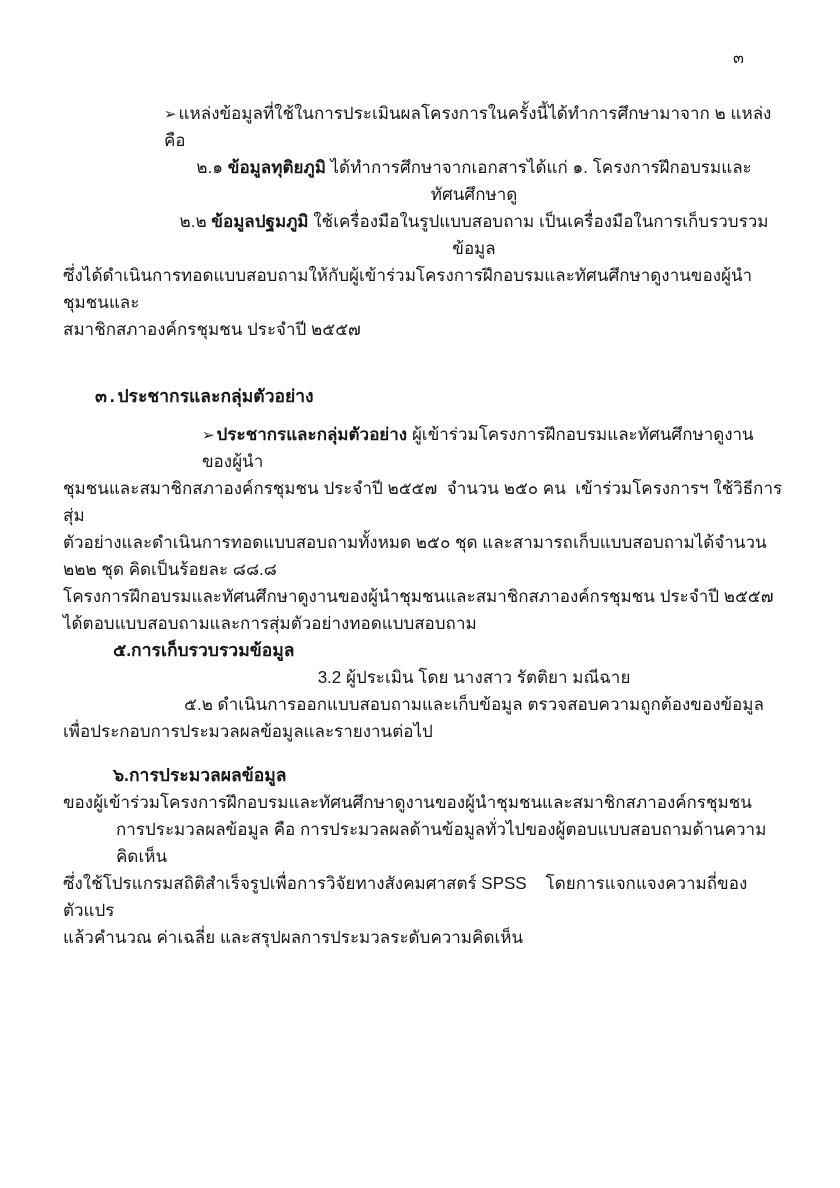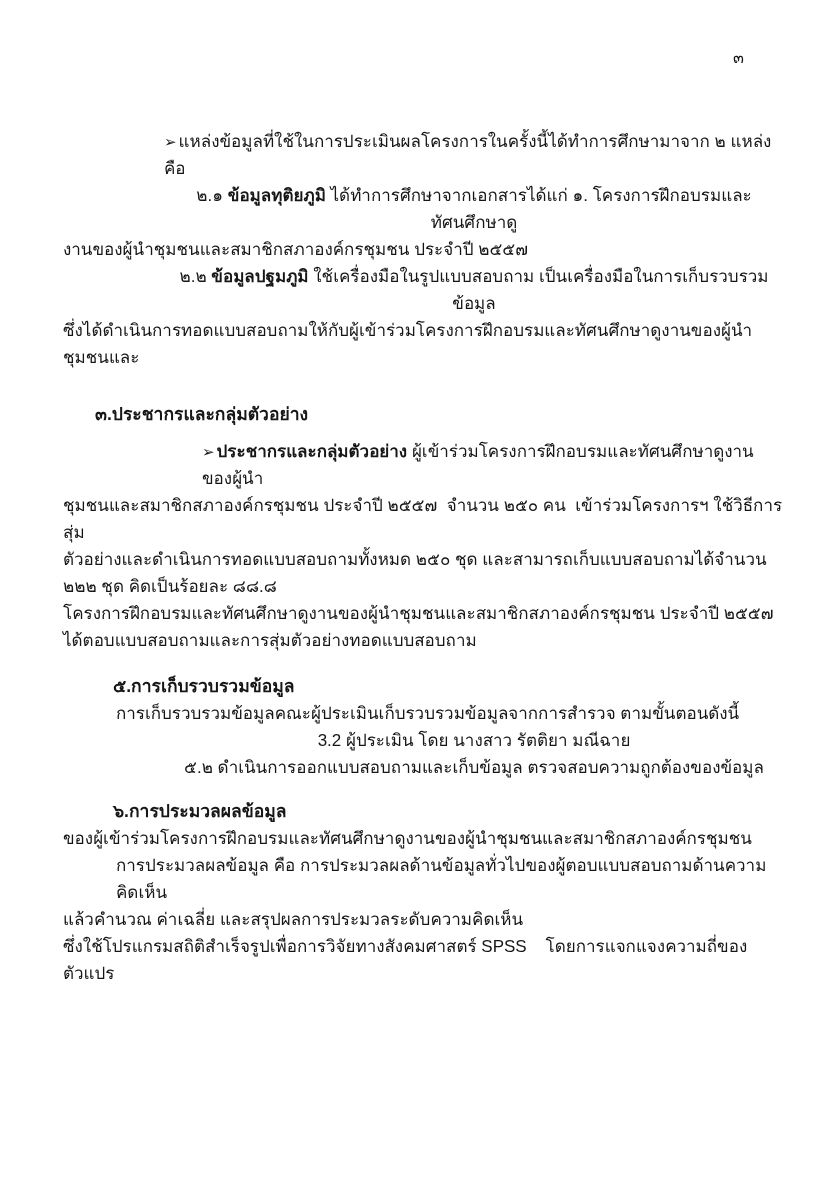--- a/index.html
+++ b/index.html
@@ -26,68 +26,68 @@
     font-size:17.5px;font-weight:bold;line-height:27px;
     margin:0;white-space:pre-wrap;
   }
   .b{font-weight:bold;}
   .arrow{font-size:15px;padding-right:2px;}
   
   .ind-h2{padding-left:21px;}
   .ind-h3{padding-left:32px;}
   .ind-h4{padding-left:50px;}
   .ind-para{padding-left:53px;}
-  .ind-bullet1{padding-left:101px;margin-top:28px;}
+  .ind-bullet1{padding-left:101px;}
   .ind-bullet2{padding-left:139px;}
   .ind-sub{padding-left:102px;text-align:center;}
   
-  .mt-s3{margin-top:30px;}
+  .mt-s3{margin-top:41px;font-family:Liberation Mono, monospace;}
   .mt-s3b{margin-top:10px;}
   .mt-s4{margin-top:23px;}
-  .mt-s5{margin-top:19px;}
+  .mt-s5{}
   .mt-s6{margin-top:17px;}
 </style>
 </head>
 <body>
 
 <div class="page">
   <div class="page-number">๓</div>
 
   <div class="content">
 
     <section>
       <div class="line ind-bullet1"><span class="arrow">➢</span><span>แหล่งข้อมูลที่ใช้ในการประเมินผลโครงการในครั้งนี้ได้ทำการศึกษามาจาก ๒ แหล่ง คือ</span></div>
       <div class="line ind-sub"><span>๒.๑ </span><span class="b">ข้อมูลทุติยภูมิ</span><span> ได้ทำการศึกษาจากเอกสารได้แก่ ๑. โครงการฝึกอบรมและทัศนศึกษาดู</span></div>
-      <div class="line">งานของผู้นำชุมชนและสมาชิกสภาองค์กรชุมชน ประจำปี ๒๕๕๗</div>
       <div class="line ind-sub"><span>๒.๒ </span><span class="b">ข้อมูลปฐมภูมิ</span><span> ใช้เครื่องมือในรูปแบบสอบถาม เป็นเครื่องมือในการเก็บรวบรวมข้อมูล</span></div>
       <div class="line">ซึ่งได้ดำเนินการทอดแบบสอบถามให้กับผู้เข้าร่วมโครงการฝึกอบรมและทัศนศึกษาดูงานของผู้นำชุมชนและ</div>
+      <div class="line">สมาชิกสภาองค์กรชุมชน ประจำปี ๒๕๕๗</div>
     </section>
 
     <section>
       <h2 class="h ind-h3 mt-s3">๓.ประชากรและกลุ่มตัวอย่าง</h2>
       <div class="line ind-bullet2 mt-s3b"><span class="arrow">➢</span><span class="b">ประชากรและกลุ่มตัวอย่าง</span><span> ผู้เข้าร่วมโครงการฝึกอบรมและทัศนศึกษาดูงานของผู้นำ</span></div>
       <div class="line">ชุมชนและสมาชิกสภาองค์กรชุมชน ประจำปี ๒๕๕๗  จำนวน ๒๕๐ คน  เข้าร่วมโครงการฯ ใช้วิธีการสุ่ม</div>
       <div class="line">ตัวอย่างและดำเนินการทอดแบบสอบถามทั้งหมด ๒๕๐ ชุด และสามารถเก็บแบบสอบถามได้จำนวน</div>
       <div class="line">๒๒๒ ชุด คิดเป็นร้อยละ ๘๘.๘</div>
     </section>
 
     <section>
       <div class="line">โครงการฝึกอบรมและทัศนศึกษาดูงานของผู้นำชุมชนและสมาชิกสภาองค์กรชุมชน ประจำปี ๒๕๕๗</div>
       <div class="line">ได้ตอบแบบสอบถามและการสุ่มตัวอย่างทอดแบบสอบถาม</div>
     </section>
 
     <section>
       <h2 class="h ind-h4 mt-s5">๕.การเก็บรวบรวมข้อมูล</h2>
-      <div class="line ind-para">การเก็บรวบรวมข้อมูลคณะผู้ประเมินเก็บรวบรวมข้อมูลจากการสำรวจ ตามขั้นตอนดังนี้</div>
       <div class="line ind-sub">3.2 ผู้ประเมิน โดย นางสาว รัตติยา มณีฉาย</div>
       <div class="line ind-sub">๕.๒ ดำเนินการออกแบบสอบถามและเก็บข้อมูล ตรวจสอบความถูกต้องของข้อมูล</div>
+      <div class="line">เพื่อประกอบการประมวลผลข้อมูลและรายงานต่อไป</div>
     </section>
 
     <section>
       <h2 class="h ind-h4 mt-s6">๖.การประมวลผลข้อมูล</h2>
       <div class="line">ของผู้เข้าร่วมโครงการฝึกอบรมและทัศนศึกษาดูงานของผู้นำชุมชนและสมาชิกสภาองค์กรชุมชน</div>
       <div class="line ind-para">การประมวลผลข้อมูล คือ การประมวลผลด้านข้อมูลทั่วไปของผู้ตอบแบบสอบถามด้านความคิดเห็น</div>
+      <div class="line">ซึ่งใช้โปรแกรมสถิติสำเร็จรูปเพื่อการวิจัยทางสังคมศาสตร์ SPSS    โดยการแจกแจงความถี่ของตัวแปร</div>
       <div class="line">แล้วคำนวณ ค่าเฉลี่ย และสรุปผลการประมวลระดับความคิดเห็น</div>
-      <div class="line">ซึ่งใช้โปรแกรมสถิติสำเร็จรูปเพื่อการวิจัยทางสังคมศาสตร์ SPSS    โดยการแจกแจงความถี่ของตัวแปร</div>
     </section>
 
   </div>
 </div>
 
 </body></html>

